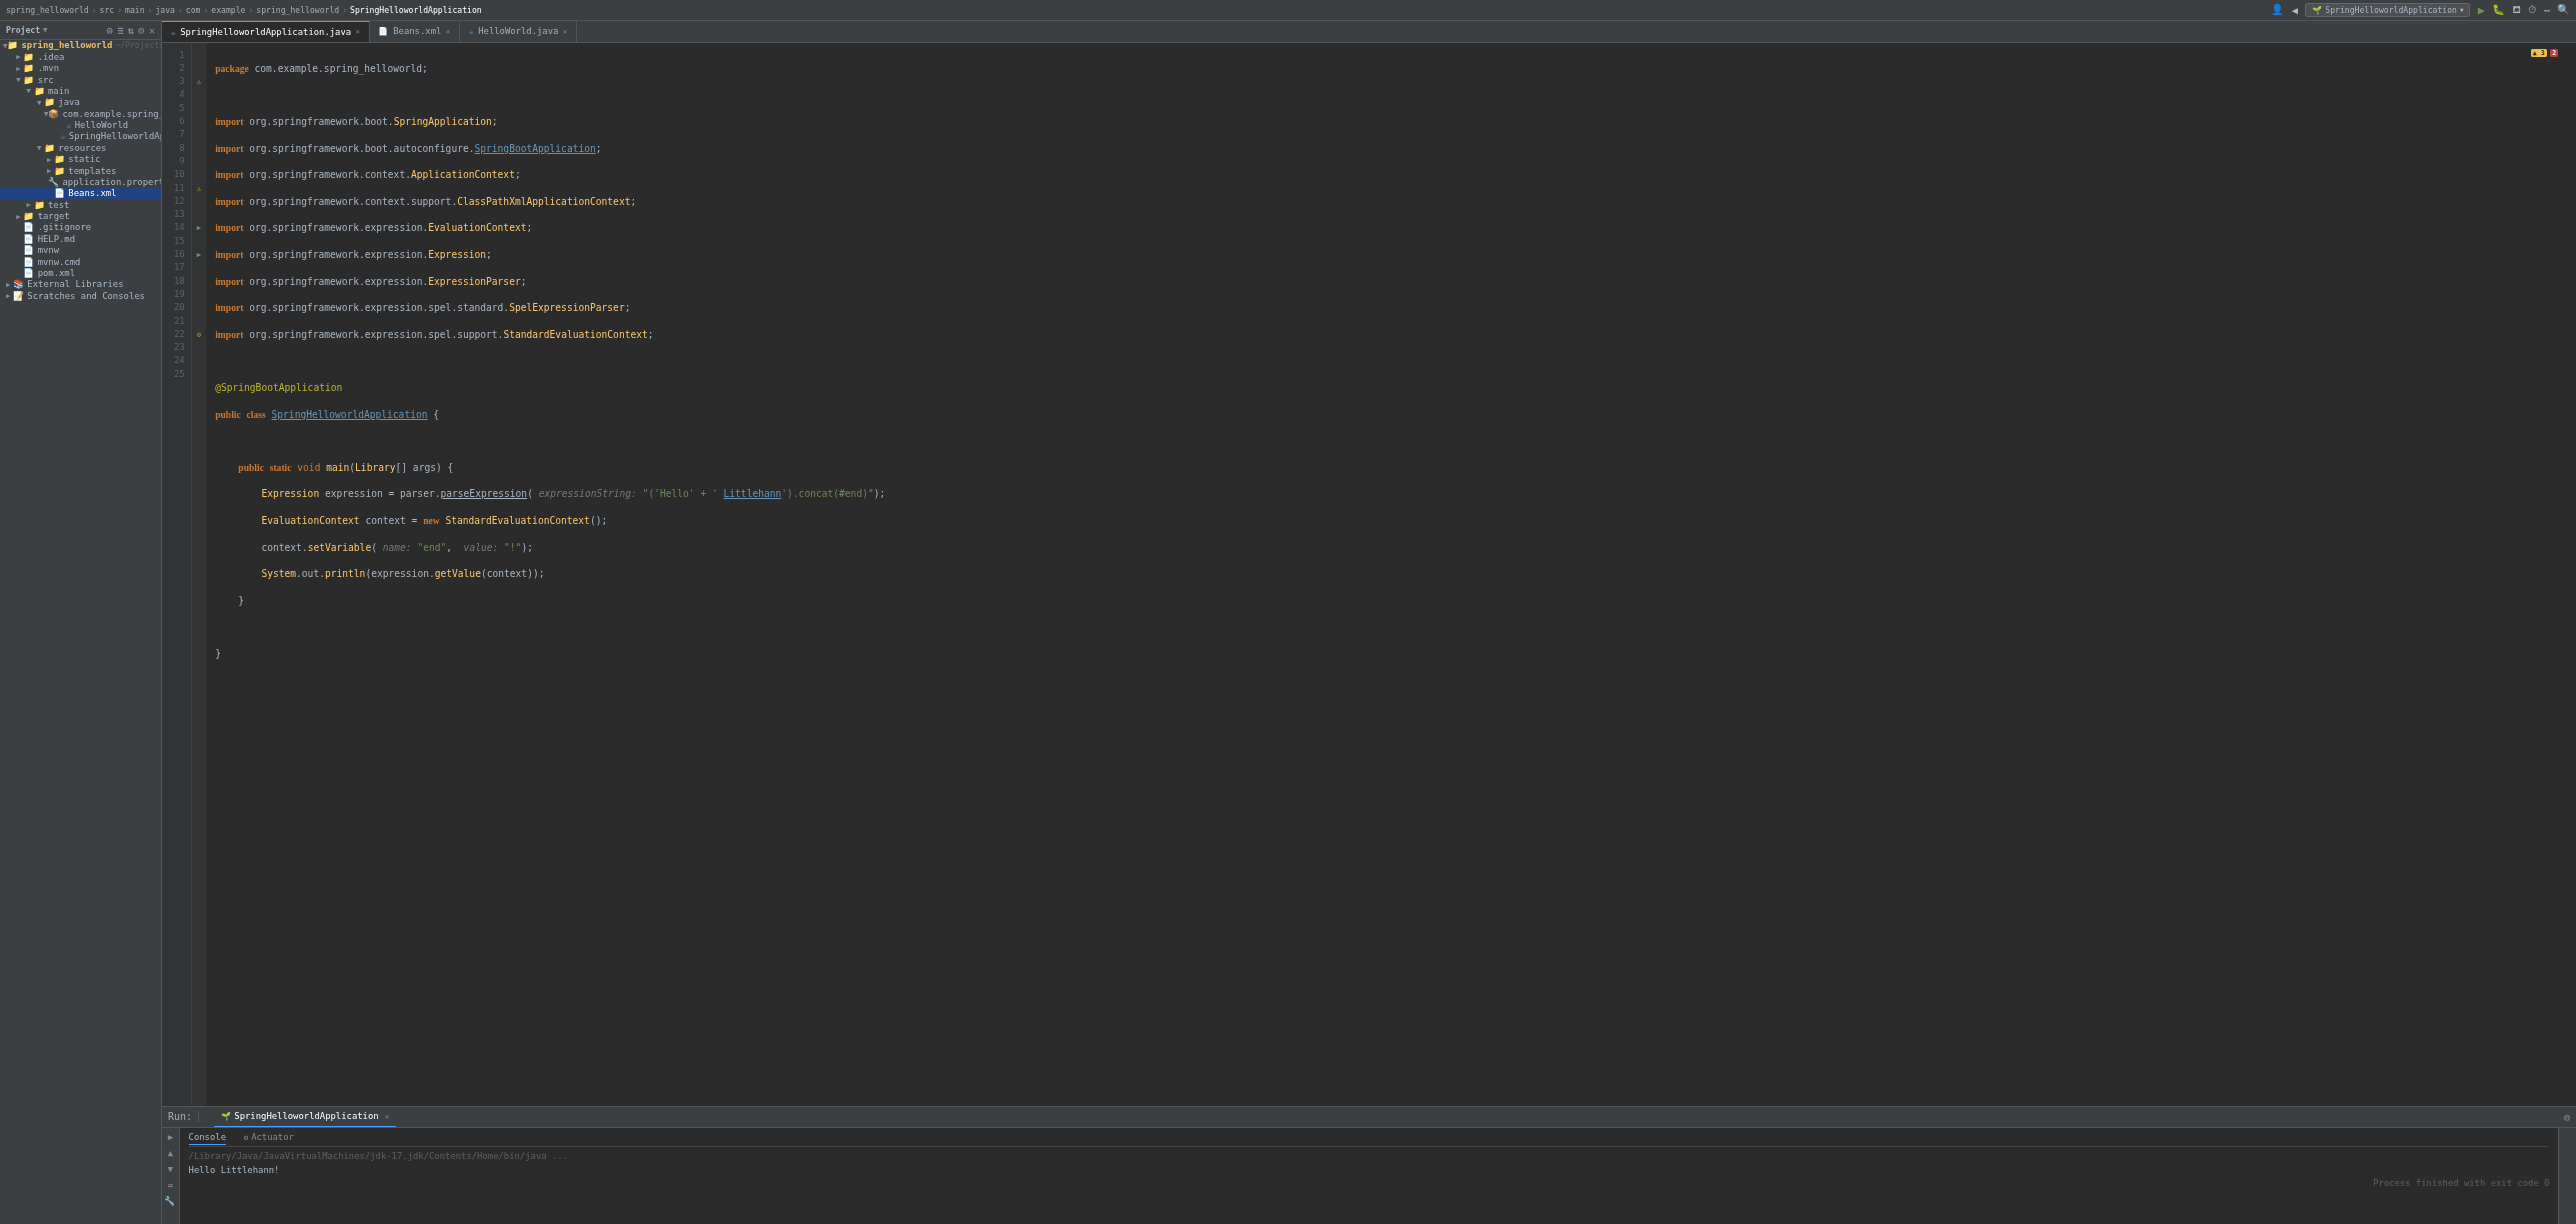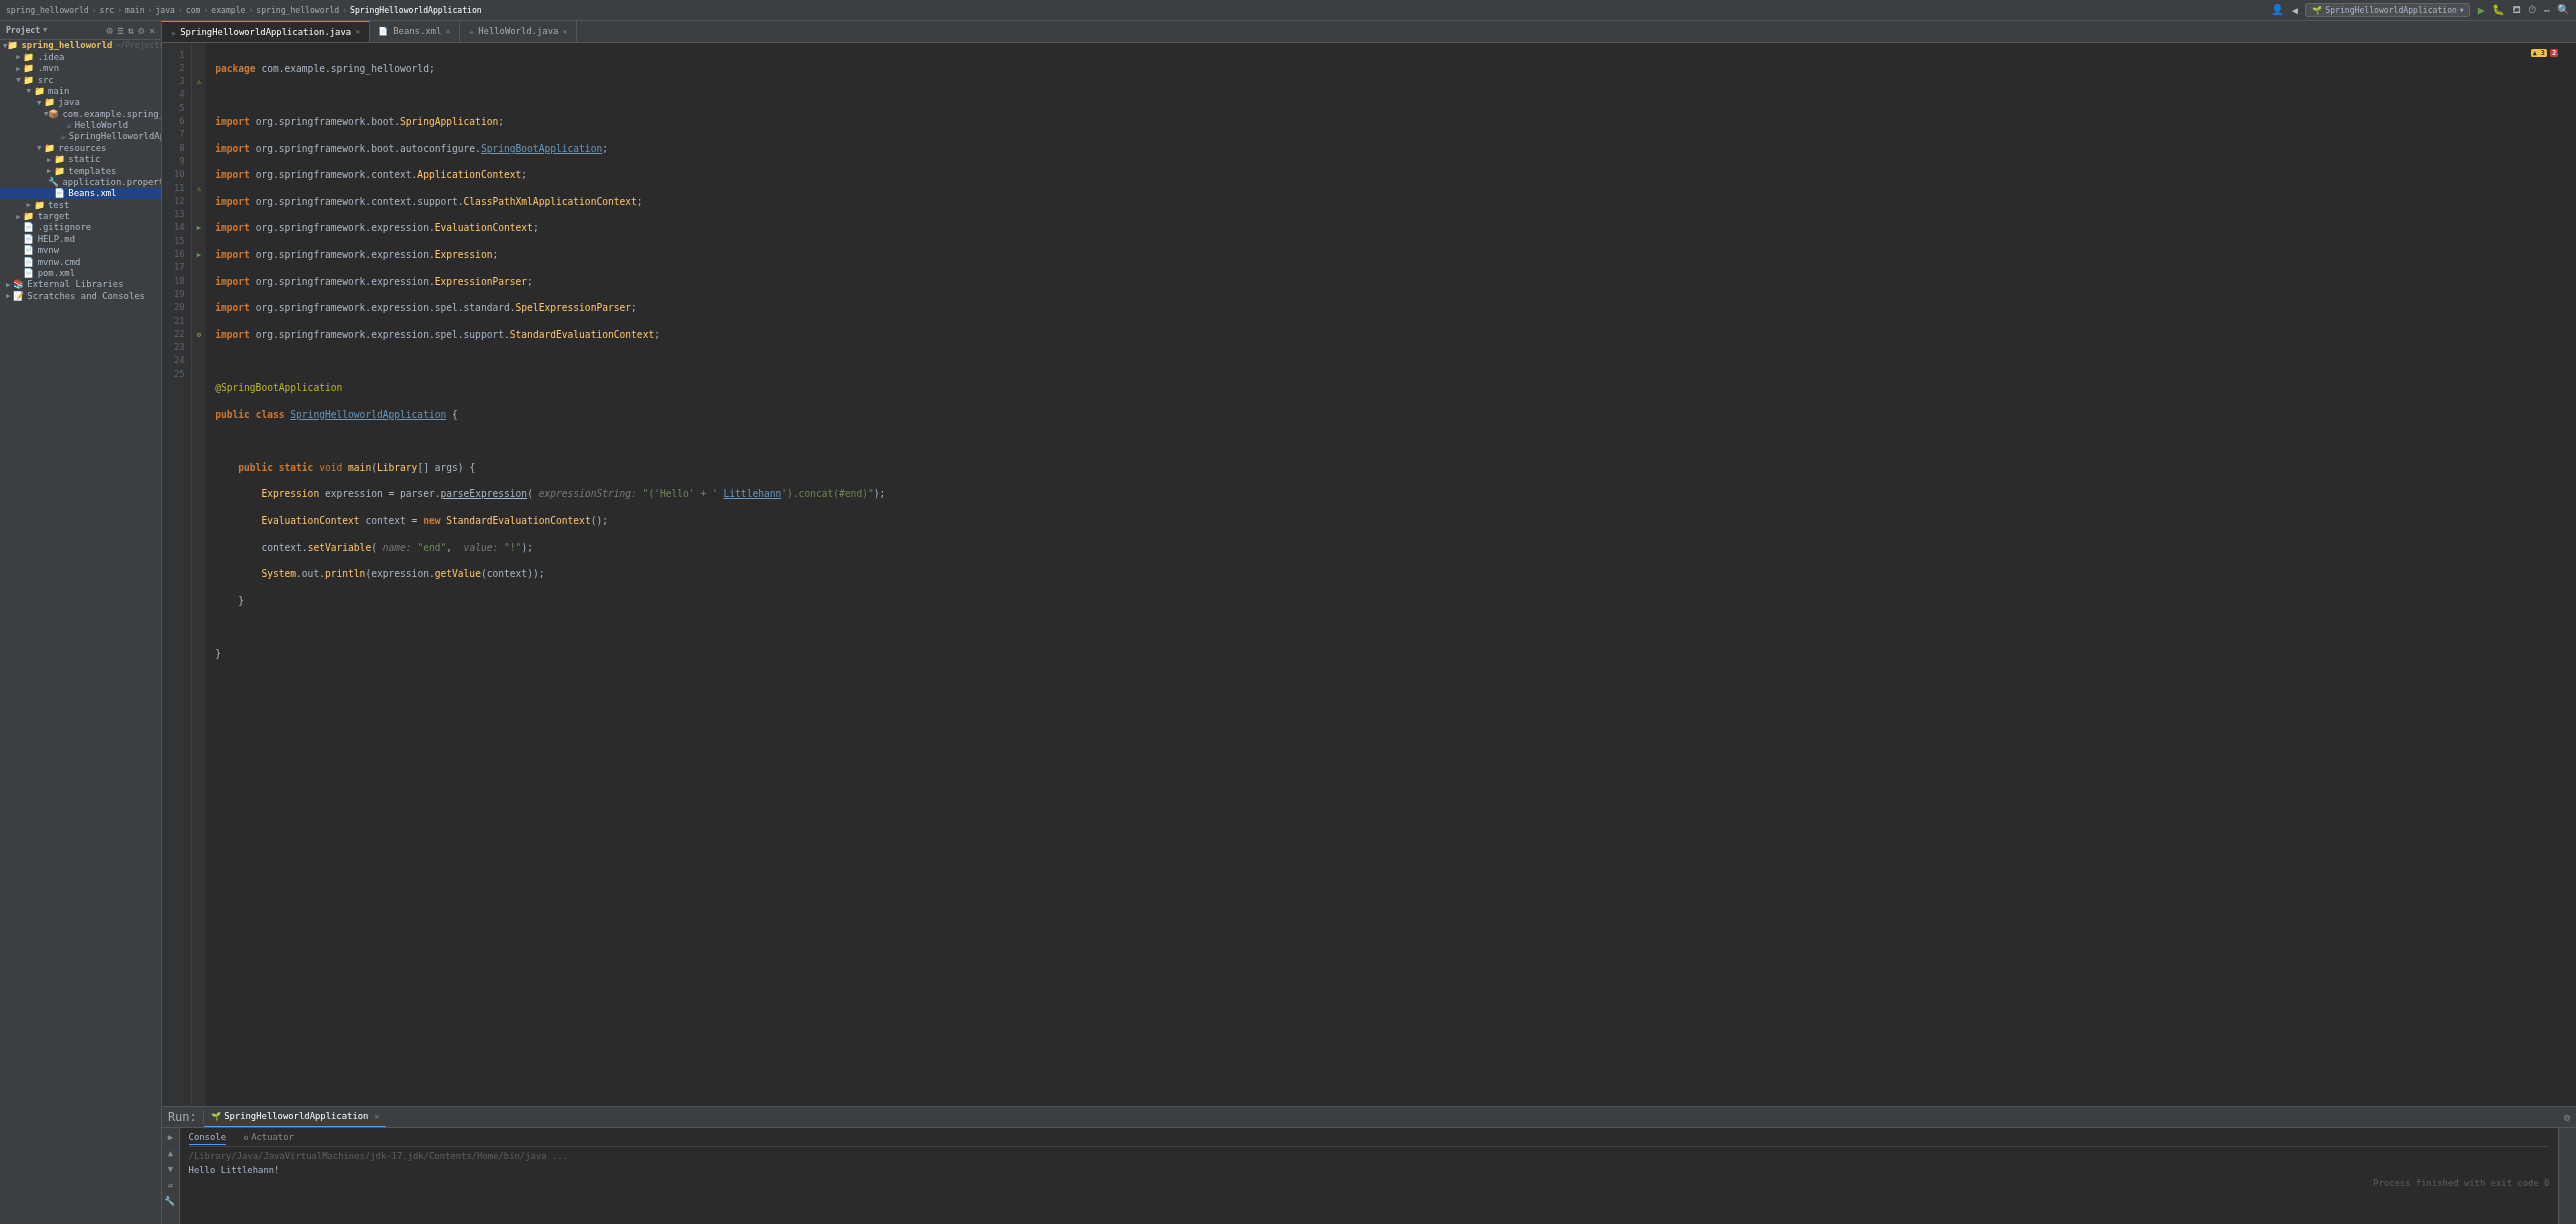--- a/index.html
+++ b/index.html
@@ -184,21 +184,21 @@
       padding: 5.9px 8.9px;
       flex: 1;
       overflow-x: auto;
       white-space: pre;
       font-size: 9.6px;
       line-height: 13.3px;
     }
     .code-line { height: 13.3px; line-height: 13.3px; display: block; }
 
     
-    .kw { color: #cc7832; font-weight: bold; }
+    .kw { color: #cc7832; font-weight: bold; font-family: Liberation Serif, serif; }
     .kw2 { color: #cc7832; }
     .ann { color: #bbb529; }
     .cls-ref { color: #ffc66d; }
     .str { color: #6a8759; }
     .fn { color: #ffc66d; }
     .param-name { color: #a9b7c6; }
     .pkg { color: #a9b7c6; }
     .sp-class { color: #6897bb; text-decoration: underline; }
     .sp-method { color: #a9b7c6; text-decoration: underline; }
     .hint { color: #787878; font-style: italic; }
@@ -253,25 +253,25 @@
       cursor: pointer;
       font-size: 8.9px;
       color: #aaaaaa;
       gap: 3px;
     }
     .bottom-tab.active {
       color: #ffffff;
       border-bottom: 1.5px solid #4a9eff;
     }
     .run-label {
-      font-size: 12px;
+      font-size: 10px;
       color: #aaaaaa;
       padding-right: 5.9px;
       border-right: 0.7px solid #555;
-      margin-right: 0;
+      margin-right: 15px;
     }
     #bottom-content {
       display: flex;
       flex: 1;
       overflow: hidden;
     }
     #bottom-left-icons {
       width: 17.7px;
       background: #3c3f41;
       display: flex;

